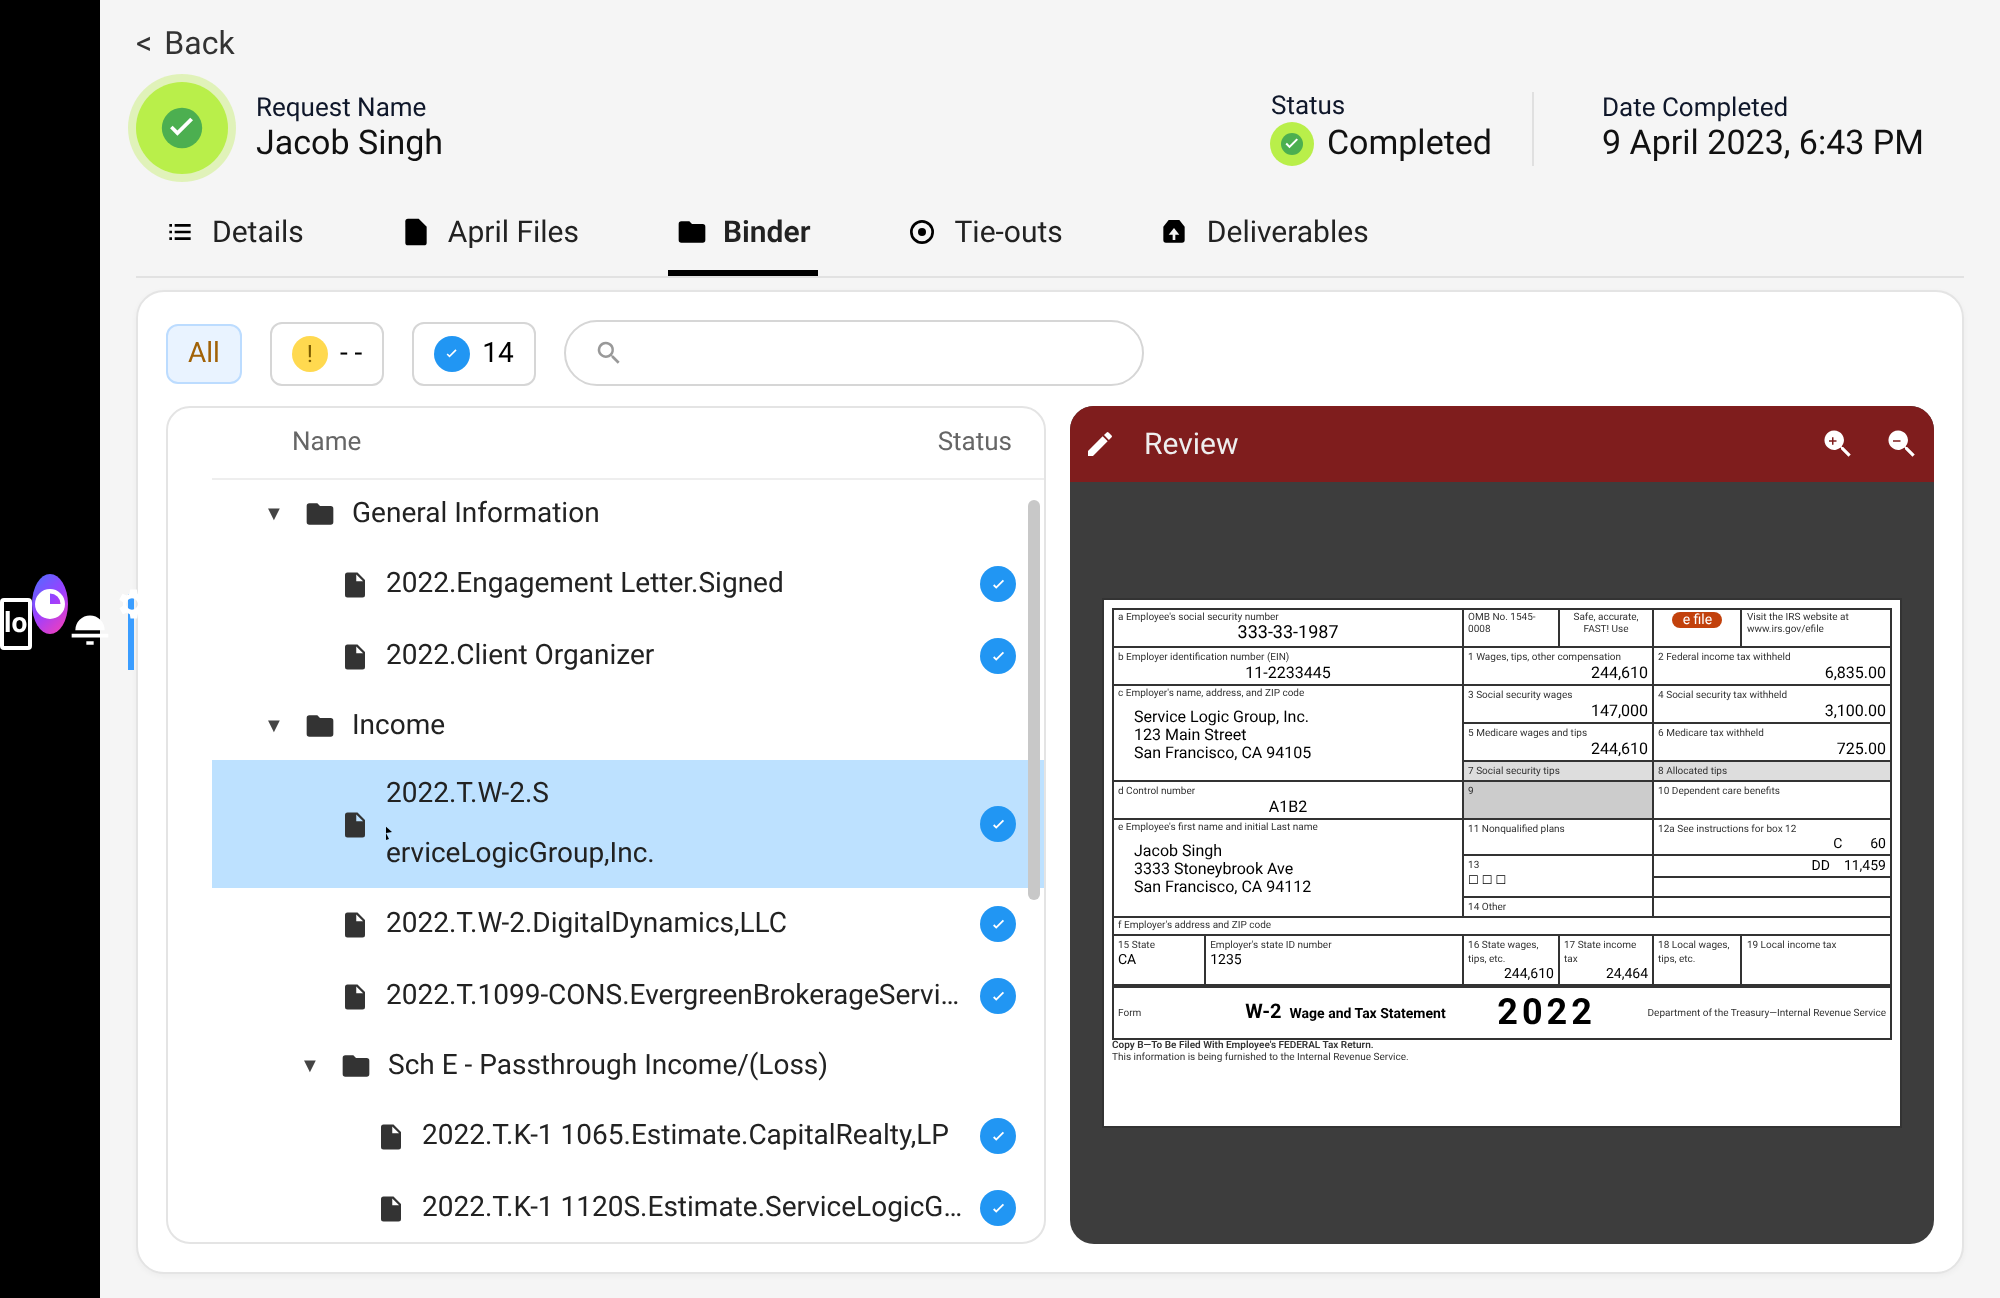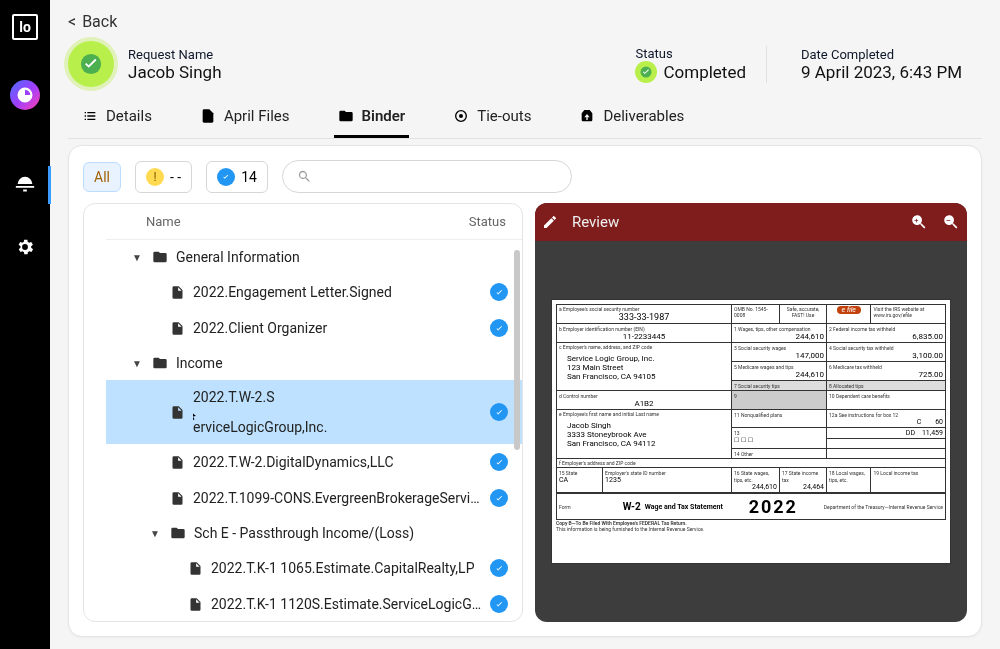--- a/index.html
+++ b/index.html
@@ -8,21 +8,21 @@
     background: #f5f5f5;
     width: 1000px;
     height: 649px;
     overflow: hidden;
     display: flex;
   }
   .left-rail {
     width: 50px;
     background: #000;
     display: flex;
-    flex-direction: column;
+    flex-direction: row;
     align-items: center;
     padding-top: 14px;
     text-decoration: underline;
   }
   .rail-logo {
     width: 26px; height: 26px;
     border: 2px solid #fff;
     border-radius: 2px;
     color: #fff;
     font-weight: 700;
@@ -424,21 +424,21 @@
           <div class="doc">
             <table>
               <tbody>
                   <tr>
                 <td colspan="2" style="width:45%">
                   <div class="tiny">a Employee's social security number</div>
                   <div style="text-align:center;font-size:9px;">333-33-1987</div>
                 </td>
                 <td class="tiny">OMB No. 1545-0008</td>
                 <td class="tiny" style="text-align:center">Safe, accurate, FAST! Use</td>
-                <td style="text-align:center"><span style="background:#c2410c;color:#fff;border-radius:8px;padding:0 5px;font-size:7px;font-style:italic;">e file</span></td>
+                <td style="text-align:center"><span style="background:#c2410c;color:#fff;border-radius:8px;padding:0 5px;font-size:7px;">e file</span></td>
                 <td class="tiny">Visit the IRS website at www.irs.gov/efile</td>
               </tr>
               <tr>
                 <td colspan="2"><span class="tiny">b Employer identification number (EIN)</span><div style="text-align:center;font-size:8px;">11-2233445</div></td>
                 <td colspan="2"><span class="tiny">1 Wages, tips, other compensation</span><div style="text-align:right;font-size:8px;">244,610</div></td>
                 <td colspan="2"><span class="tiny">2 Federal income tax withheld</span><div style="text-align:right;font-size:8px;">6,835.00</div></td>
               </tr>
               <tr>
                 <td rowspan="3" colspan="2">
                   <div class="tiny">c Employer's name, address, and ZIP code</div>

